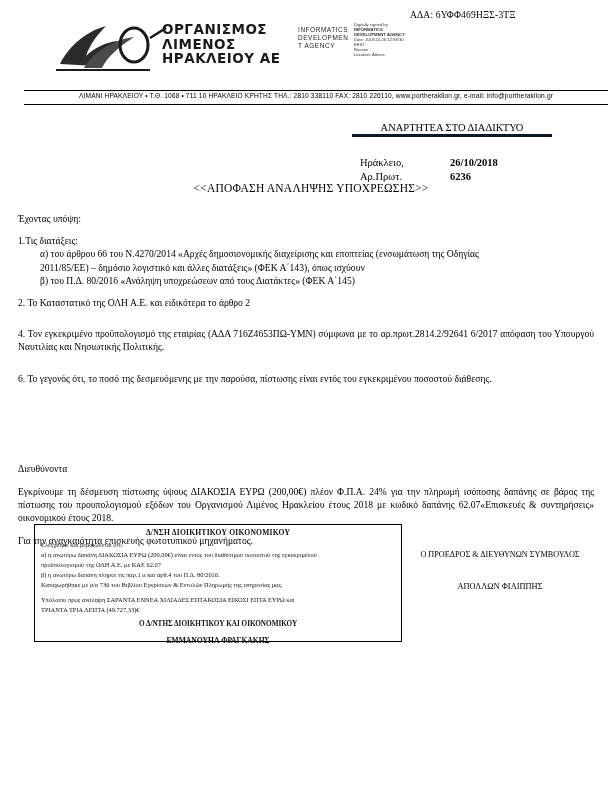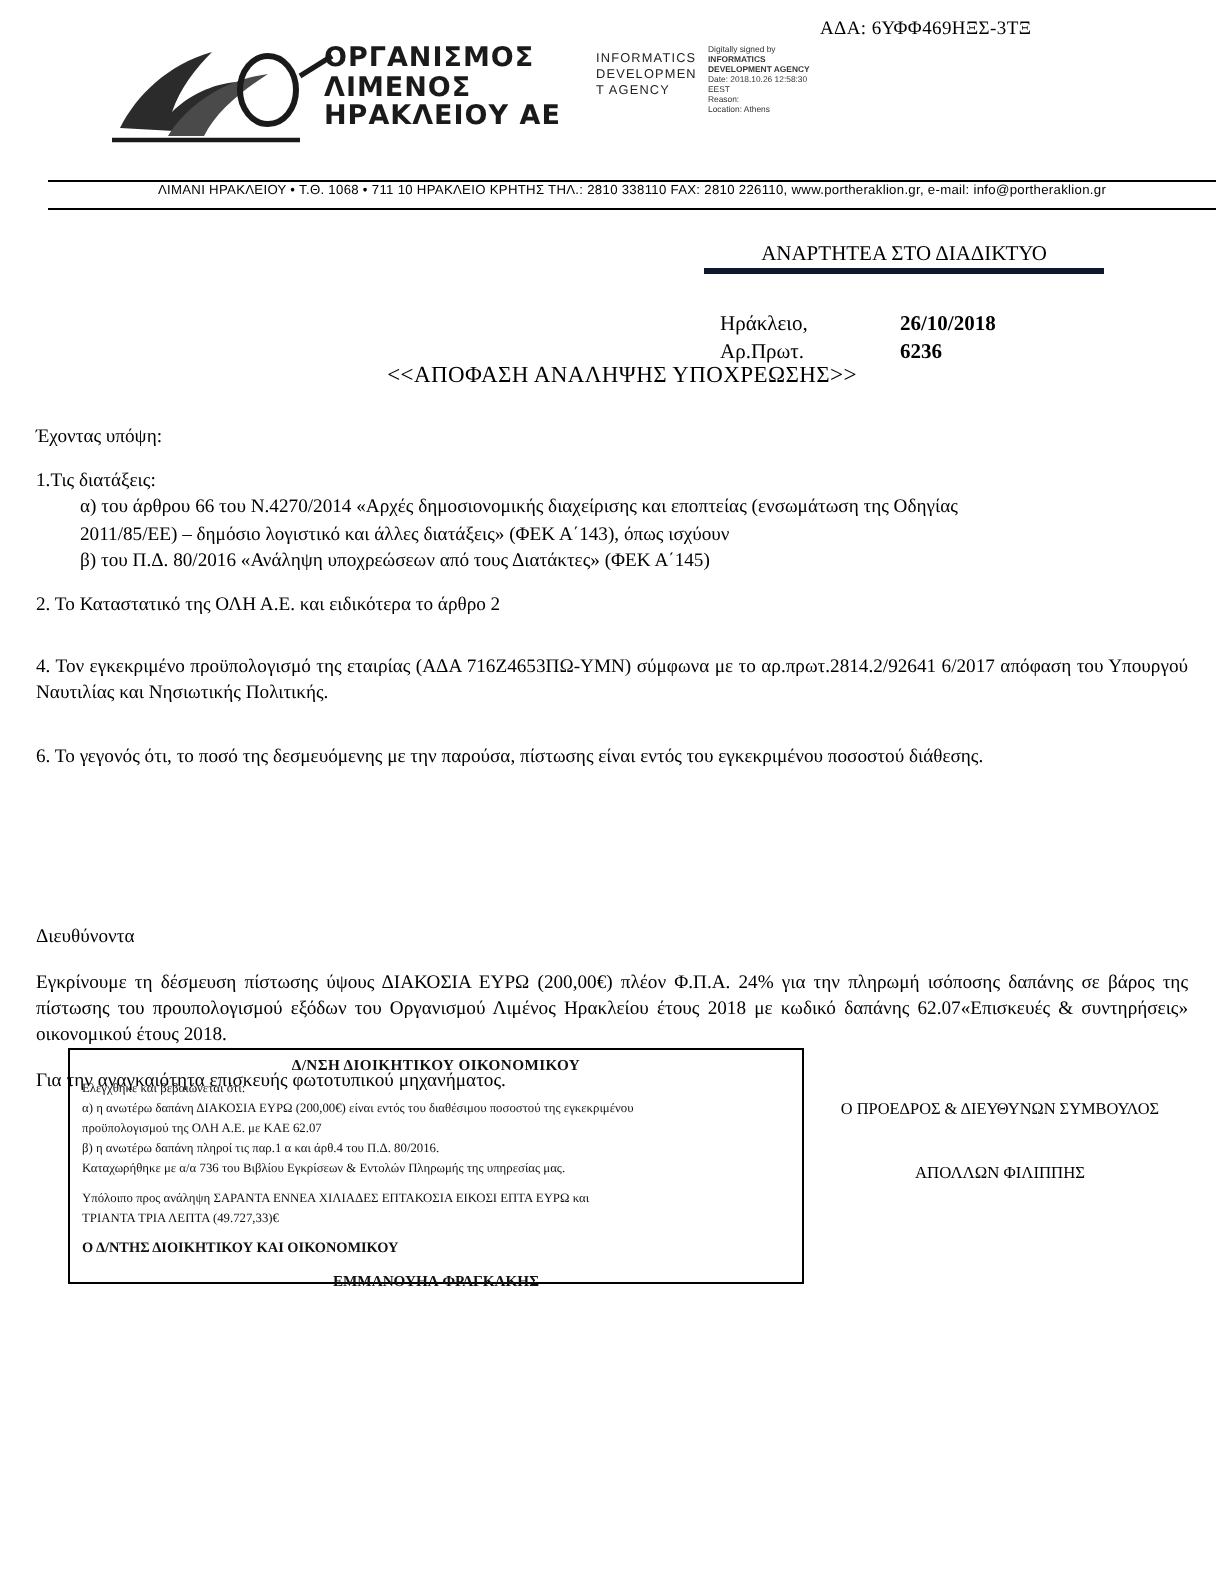--- a/index.html
+++ b/index.html
@@ -197,20 +197,21 @@
   .stamp .title {
     text-align: center;
     font-weight: bold;
     font-size: 7.6px;
     letter-spacing: 0.2px;
     margin-bottom: 4px;
   }
   .stamp .ln { margin-bottom: 1.5px; }
   .stamp .spacer { height: 5px; }
   .stamp .sig-title {
+    text-align: center;
     font-weight: bold;
     font-size: 7.2px;
     margin-top: 6px;
   }
   .stamp .sig-name {
     text-align: center;
     font-weight: bold;
     font-size: 7.6px;
     margin-top: 8px;
   }

